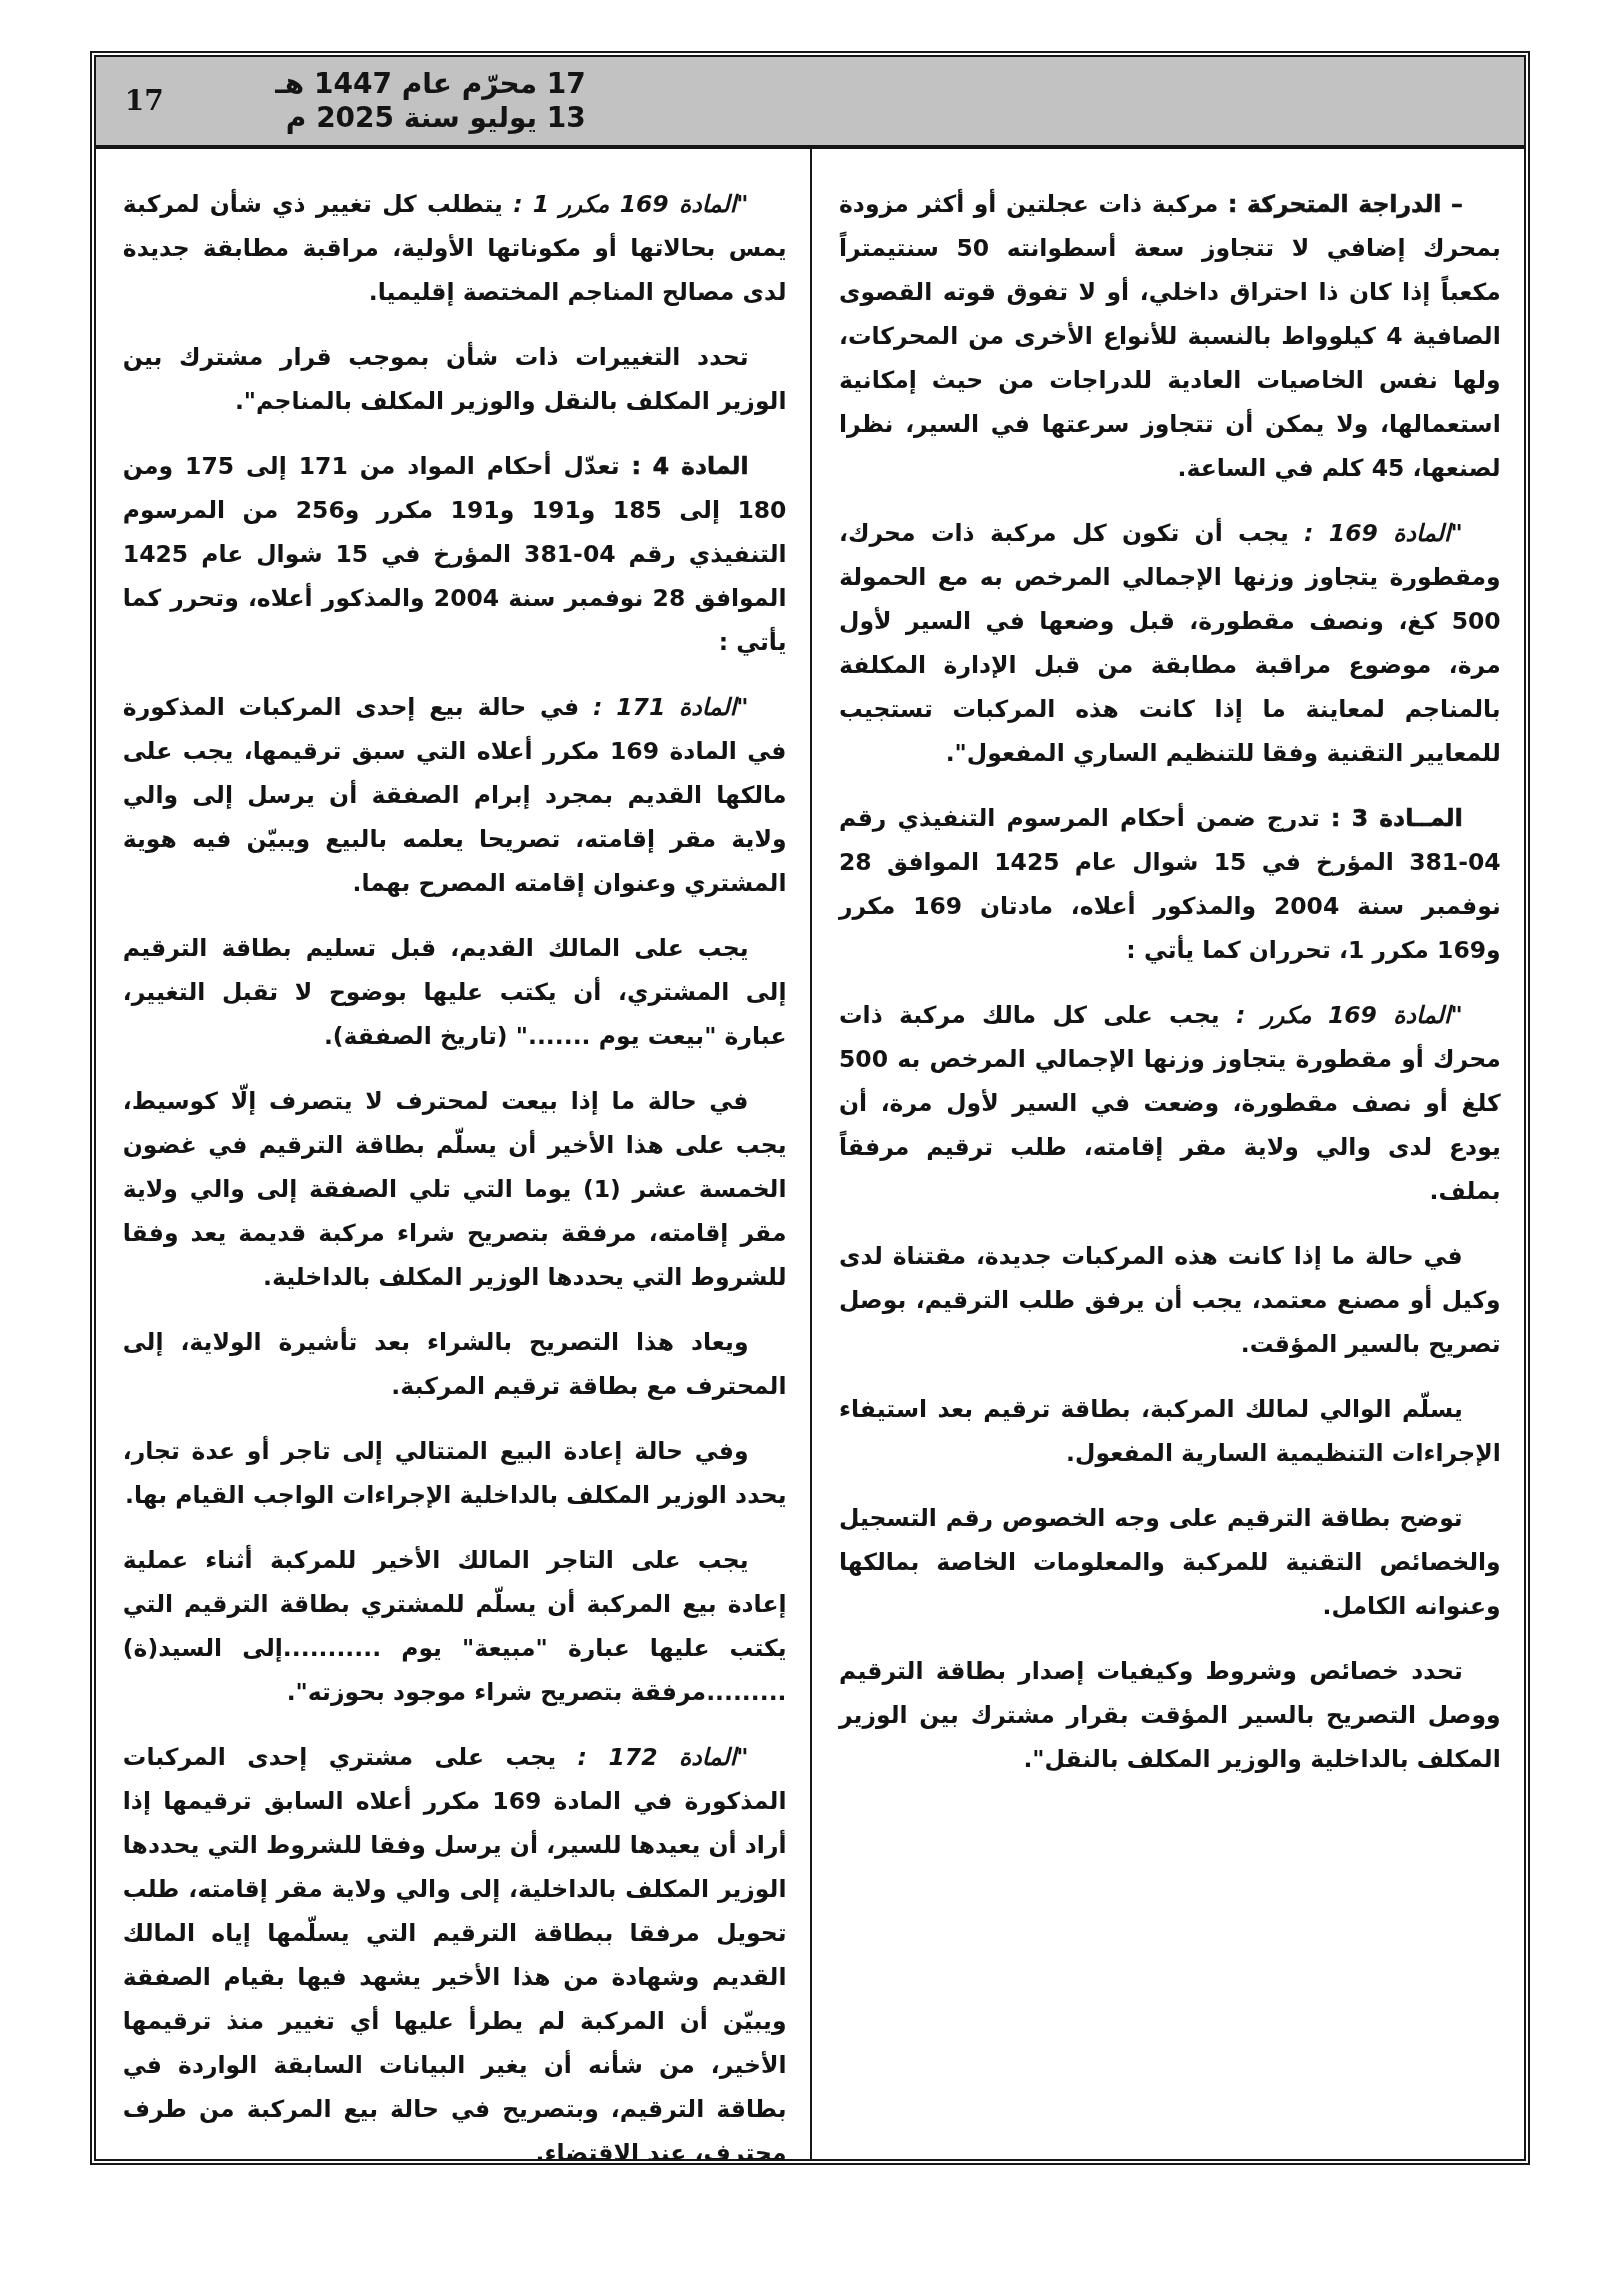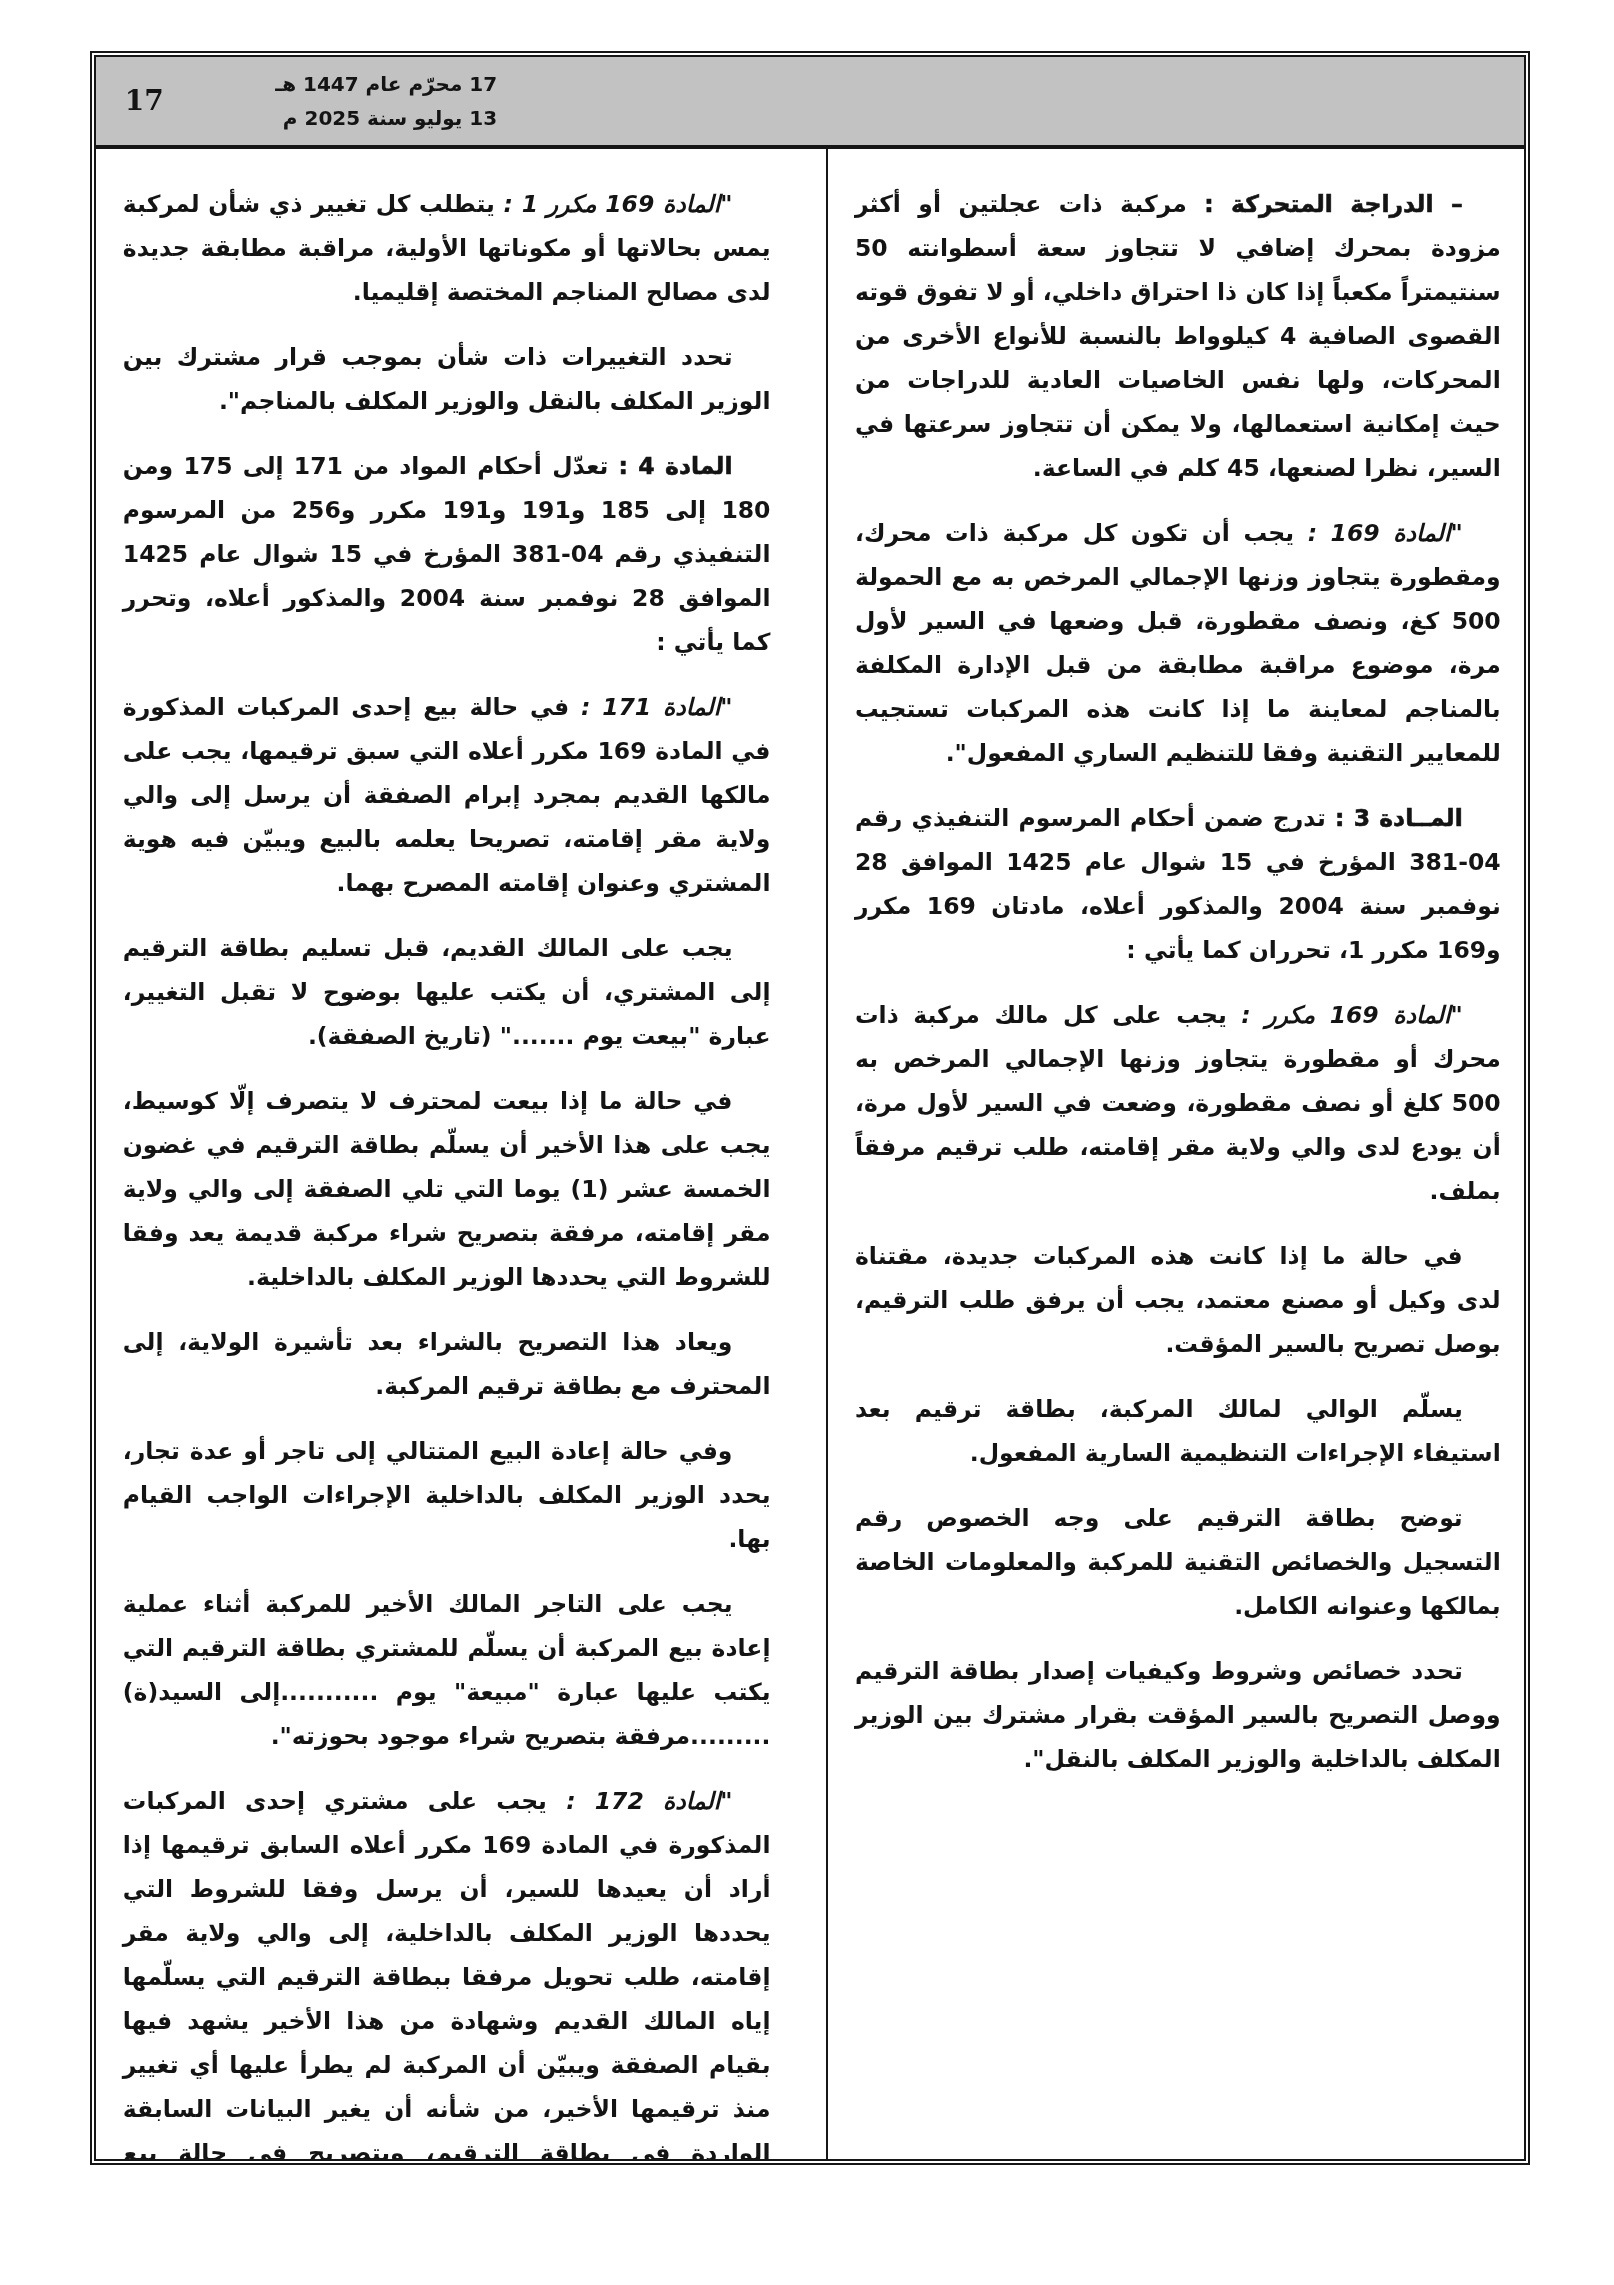--- a/index.html
+++ b/index.html
@@ -56,38 +56,37 @@
     font-size: 30px;
     letter-spacing: 0.2px;
   }
   .dates {
     flex: 0 0 auto;
     padding-right: 25px;
     padding-left: 14.5px;
     direction: rtl;
     text-align: right;
     font-weight: bold;
-    font-size: 20px;
+    font-size: 28px;
     line-height: 34px;
   }
   .page-body {
     flex: 1 1 auto;
     display: flex;
     direction: rtl;
     overflow: hidden;
   }
   .col {
     width: 50%;
     box-sizing: border-box;
     padding: 33px 23.5px 18px 27px;
     overflow: hidden;
   }
   .col-right {
     border-left: 2.7px solid #161616;
-    margin-left: 32px;
   }
   .para {
     margin: 0 0 21px 0;
     direction: rtl;
     text-align: justify;
     text-indent: 38px;
     font-size: 23.5px;
     font-weight: bold;
     line-height: 44px;
     color: #141414;

